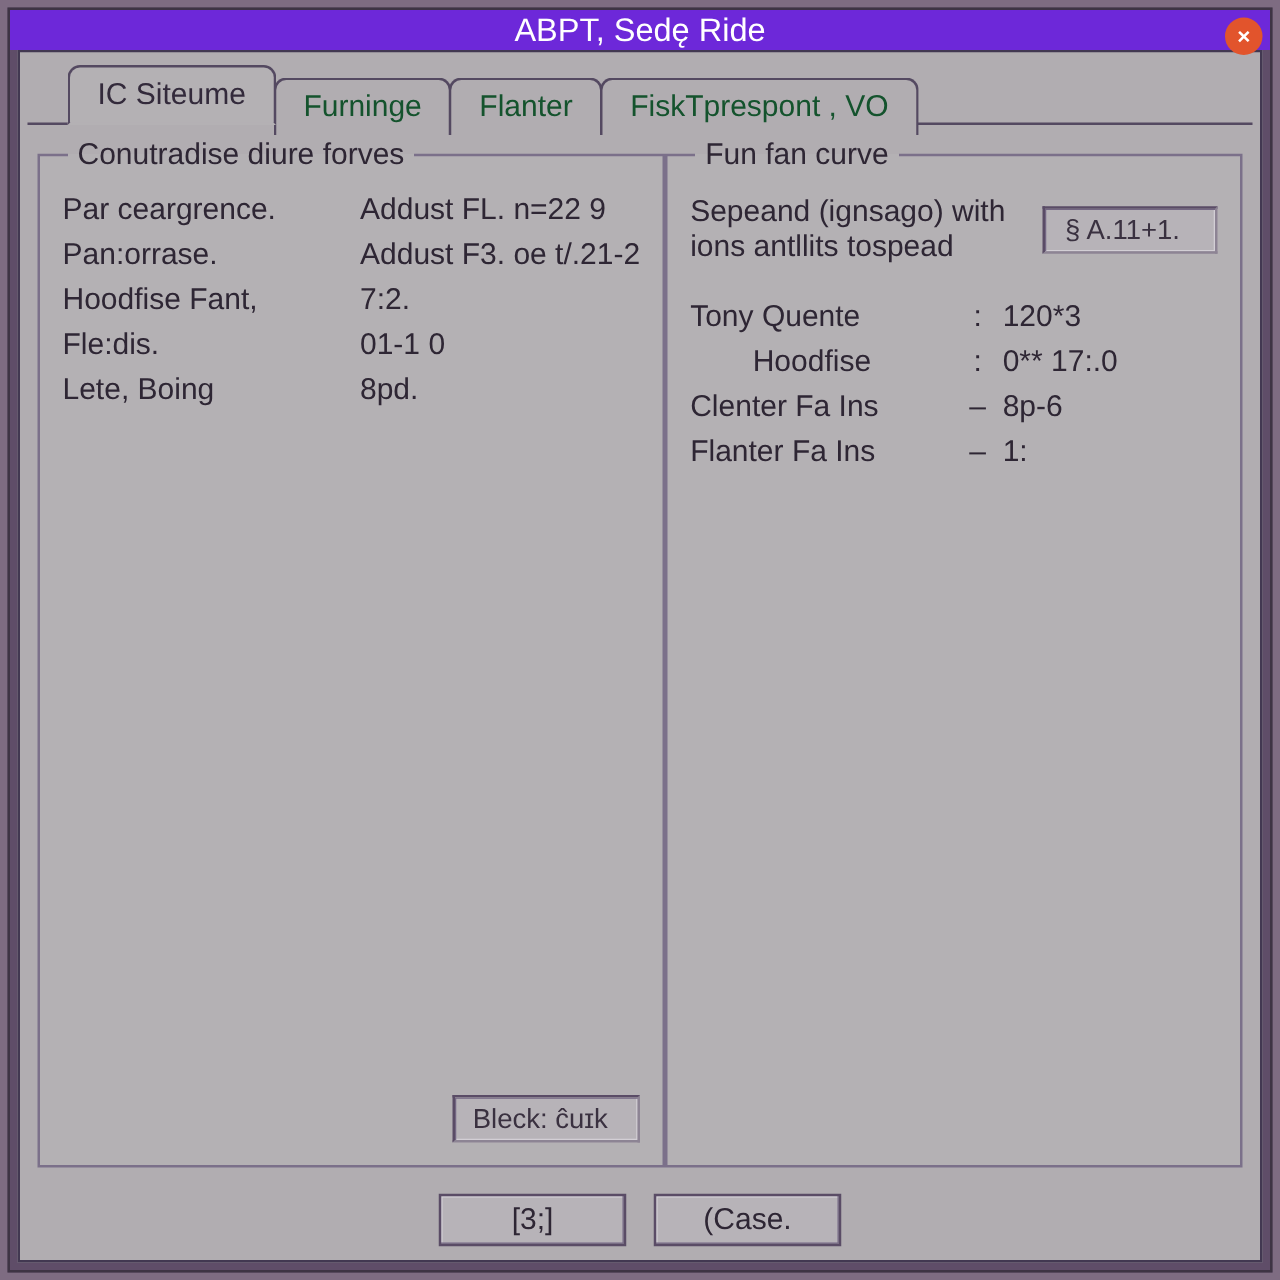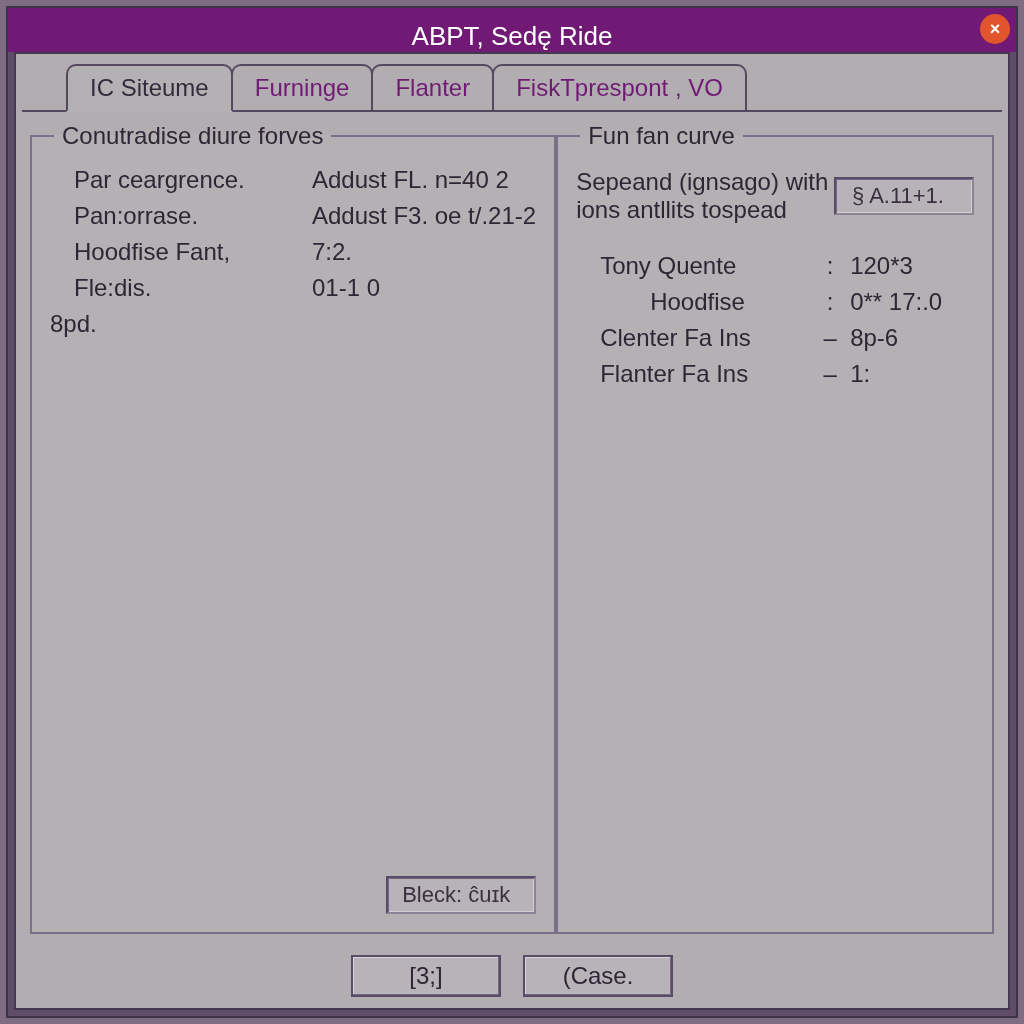--- a/index.html
+++ b/index.html
@@ -13,26 +13,26 @@
   }
   .outer {
     flex: 1;
     background: #5f4d68;
     border: 2px solid #3e3444;
     display: flex;
     flex-direction: column;
     position: relative;
   }
   .titlebar {
-    height: 44px;
-    background: #701a75;
+    height: 32px;
+    background: #6d28d9;
     color: #fff;
     font-size: 26px;
     display: flex;
-    align-items: flex-end;
+    align-items: center;
     justify-content: center;
     position: relative;
   }
   .close-btn {
     position: absolute;
     right: 6px;
     top: 6px;
     width: 30px;
     height: 30px;
     border-radius: 50%;
@@ -59,35 +59,34 @@
     padding: 6px 6px 0 38px;
     gap: 0;
     background: #b1adb1;
   }
   .tab {
     border: 2px solid #544961;
     border-bottom: none;
     border-radius: 10px 10px 0 0;
     padding: 8px 22px;
     font-size: 24px;
-    color: #701a75;
-    background: #b1adb1;
-    cursor: pointer;
-    position: relative;
-    top: 0;
+    color: #14532d;
+    background: #b1adb1;
+    cursor: pointer;
+    position: relative;
+    top: 10px;
     margin-right: -2px;
   }
   .tab.active {
     background: #b4b1b4;
     border-bottom: 2px solid #b4b1b4;
     z-index: 2;
     top: 2px;
     color: #332a3b;
     font-weight: 500;
-    margin-left: 12px;
   }
   .tab-underline {
     border-top: 2px solid #544961;
     margin: 0 6px;
   }
   .content {
     flex: 1;
     padding: 10px 14px 0 14px;
     display: flex;
     flex-direction: row;
@@ -107,21 +106,21 @@
     margin-left: 4px;
   }
   .row {
     display: flex;
     align-items: center;
     font-size: 24px;
     color: #2e2634;
     padding: 4px 0;
     gap: 8px;
   }
-  .col-label { width: 230px; margin-left: 24px; }
+  .col-label { width: 230px; }
   .col-value { flex: 1; }
   .btn-inset {
     border: 2px solid #5a4c66;
     border-top-color: #5a4c66;
     border-left-color: #5a4c66;
     border-right-color: #8d8494;
     border-bottom-color: #8d8494;
     background: #b7b3b8;
     padding: 4px 14px;
     font-size: 22px;
@@ -188,35 +187,36 @@
       </div>
     <div class="tab-underline"></div>
 
     <div class="content">
 
       <fieldset class="group" style="position:relative;">
         <legend>Conutradise diure forves</legend>
         <div class="group-top-rows" id="g1rows">
             <div class="row">
               <span class="col-label">Par ceargrence.</span>
-              <span class="col-value">Addust FL. n=40 2</span>
+              <span class="col-value">Addust FL. n=22 9</span>
             </div>
             <div class="row">
               <span class="col-label">Pan:orrase.</span>
               <span class="col-value">Addust F3. oe t/.21-2</span>
             </div>
             <div class="row">
               <span class="col-label">Hoodfise Fant,</span>
               <span class="col-value">7:2.</span>
             </div>
             <div class="row">
               <span class="col-label">Fle:dis.</span>
               <span class="col-value">01-1 0</span>
             </div>
             <div class="row">
+              <span class="col-label">Lete, Boing</span>
               <span class="col-value">8pd.</span>
             </div>
           </div>
         <div class="top-group-btn-wrap">
           <button class="btn-inset">Bleck: ĉuɪk</button>
         </div>
       </fieldset>
 
       <fieldset class="group tall">
         <legend>Fun fan curve</legend>

